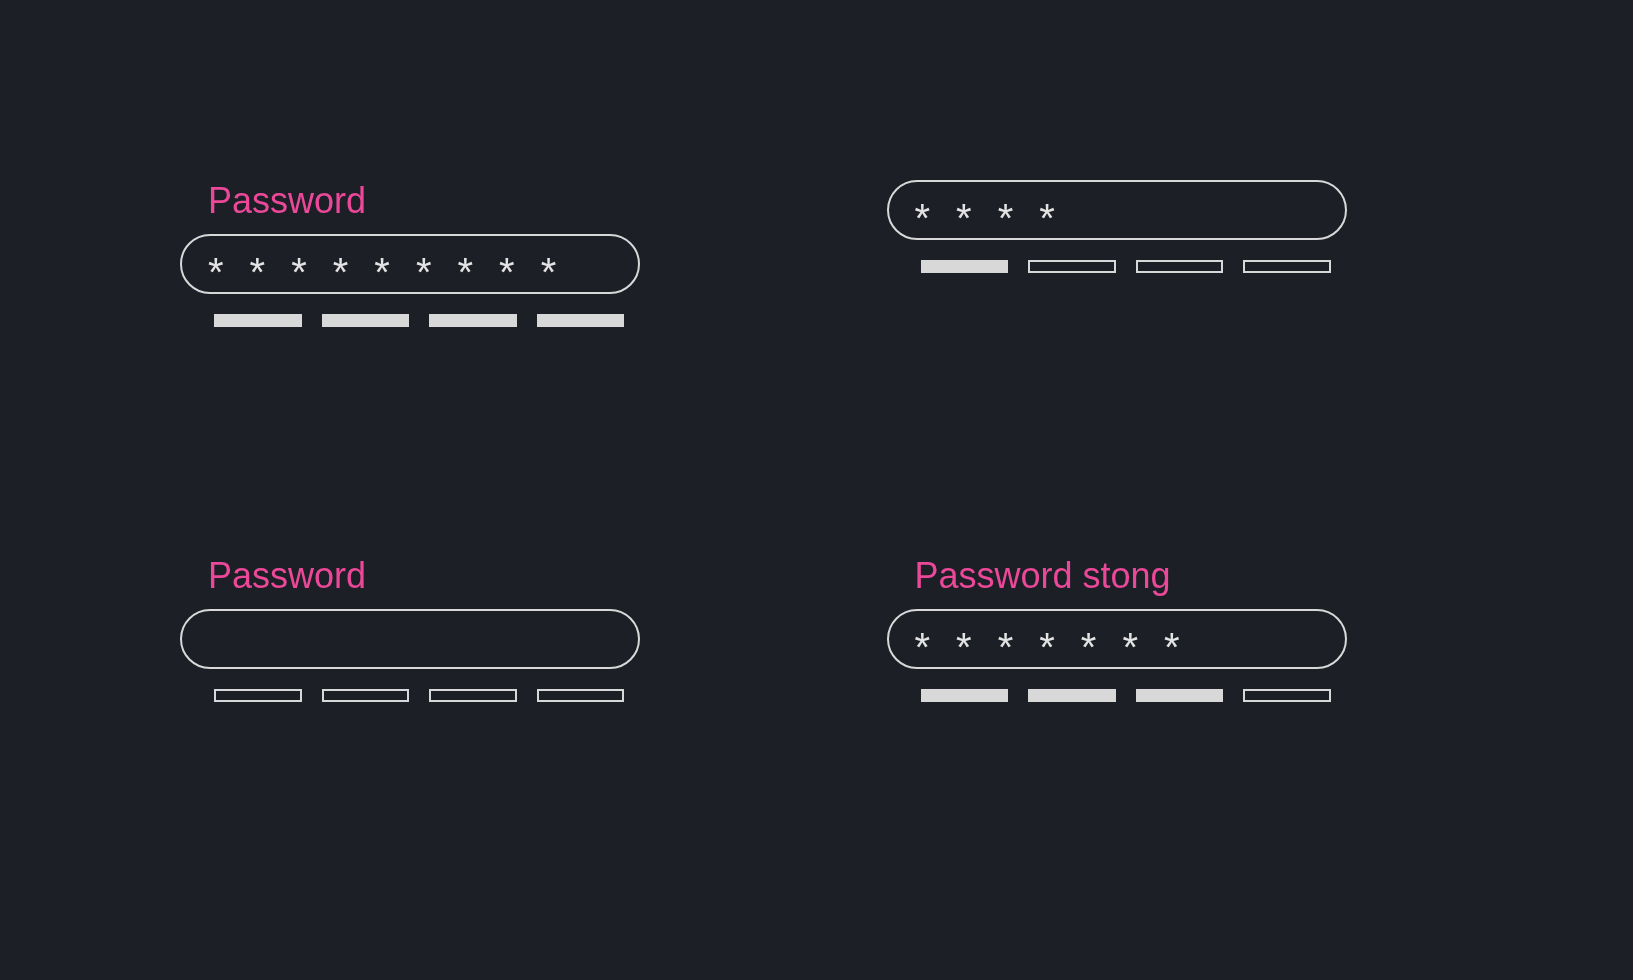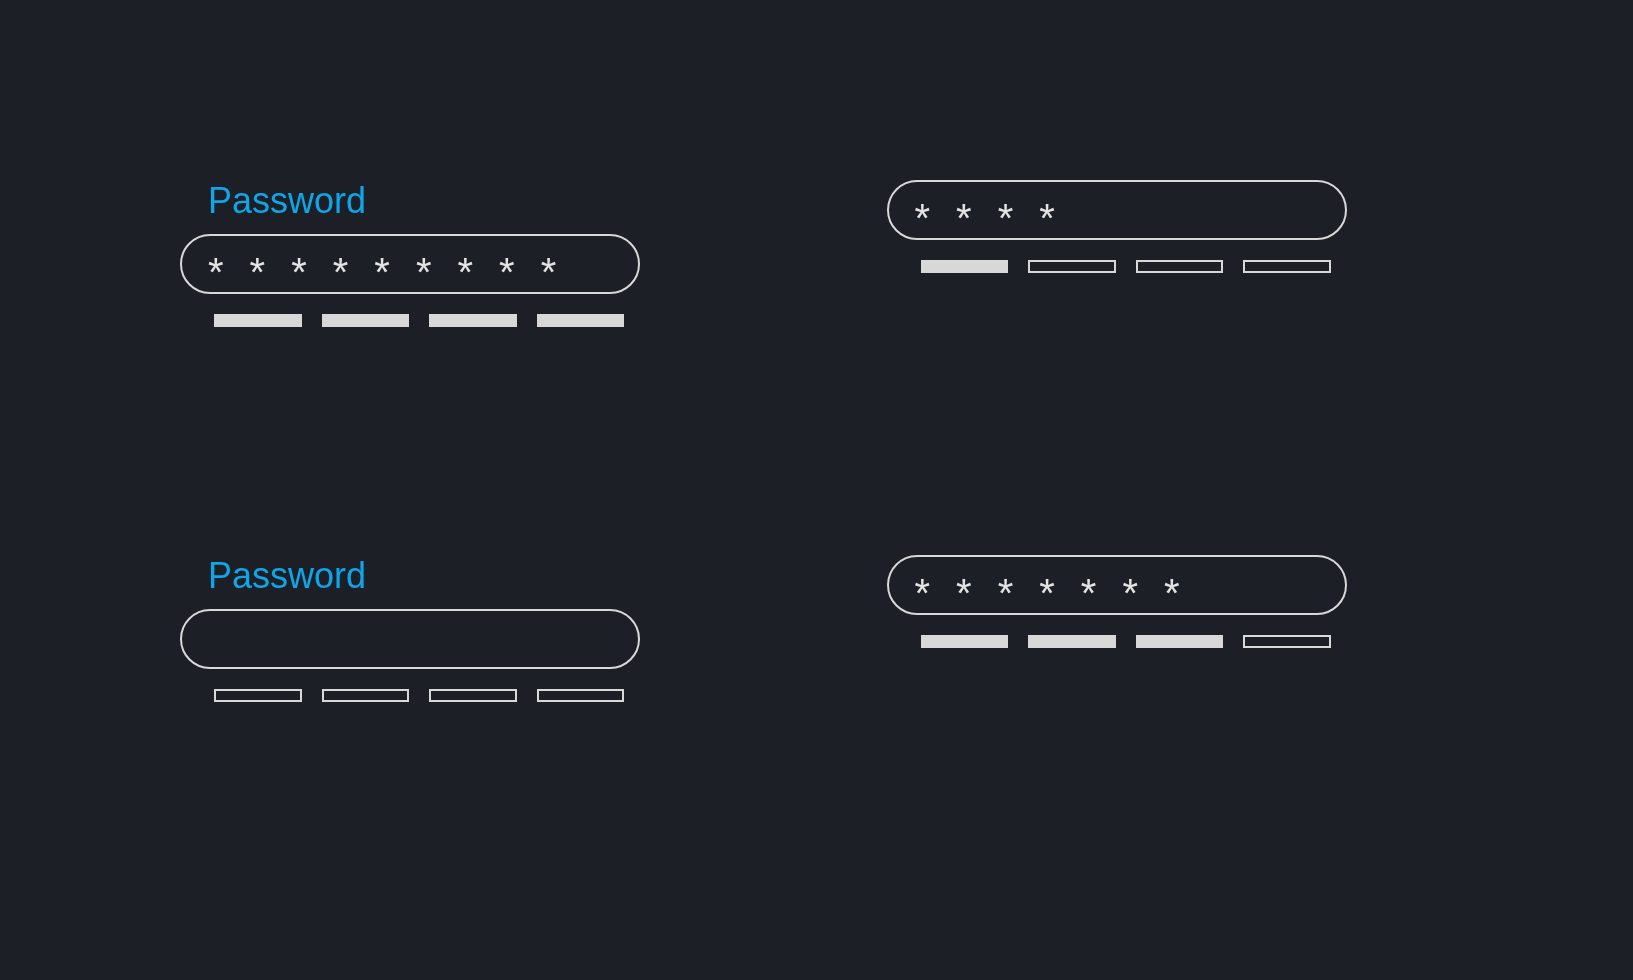--- a/index.html
+++ b/index.html
@@ -16,21 +16,21 @@
       grid-template-columns: 1fr 1fr;
       grid-template-rows: 1fr 1fr;
       padding: 180px 180px;
       gap: 130px 140px;
     }
     .field-group {
       display: flex;
       flex-direction: column;
     }
     .field-label {
-      color: #0ea5e9;
+      color: #ec4899;
       font-size: 36px;
       font-weight: 400;
       margin-bottom: 12px;
       margin-left: 28px;
     }
     .field-input {
       border: 2px solid #d8d8d8;
       border-radius: 30px;
       height: 60px;
       width: 460px;
@@ -110,20 +110,21 @@
   <div class="field-input"></div>
   <div class="strength-row">
       <div class="segment empty"></div>
       <div class="segment empty"></div>
       <div class="segment empty"></div>
       <div class="segment empty"></div>
     </div>
 </div>
 
 <div class="field-group">
+  <div class="field-label">Password stong</div>
   <div class="field-input">
       <span class="mask-char">*</span>
       <span class="mask-char">*</span>
       <span class="mask-char">*</span>
       <span class="mask-char">*</span>
       <span class="mask-char">*</span>
       <span class="mask-char">*</span>
       <span class="mask-char">*</span>
     </div>
   <div class="strength-row">

